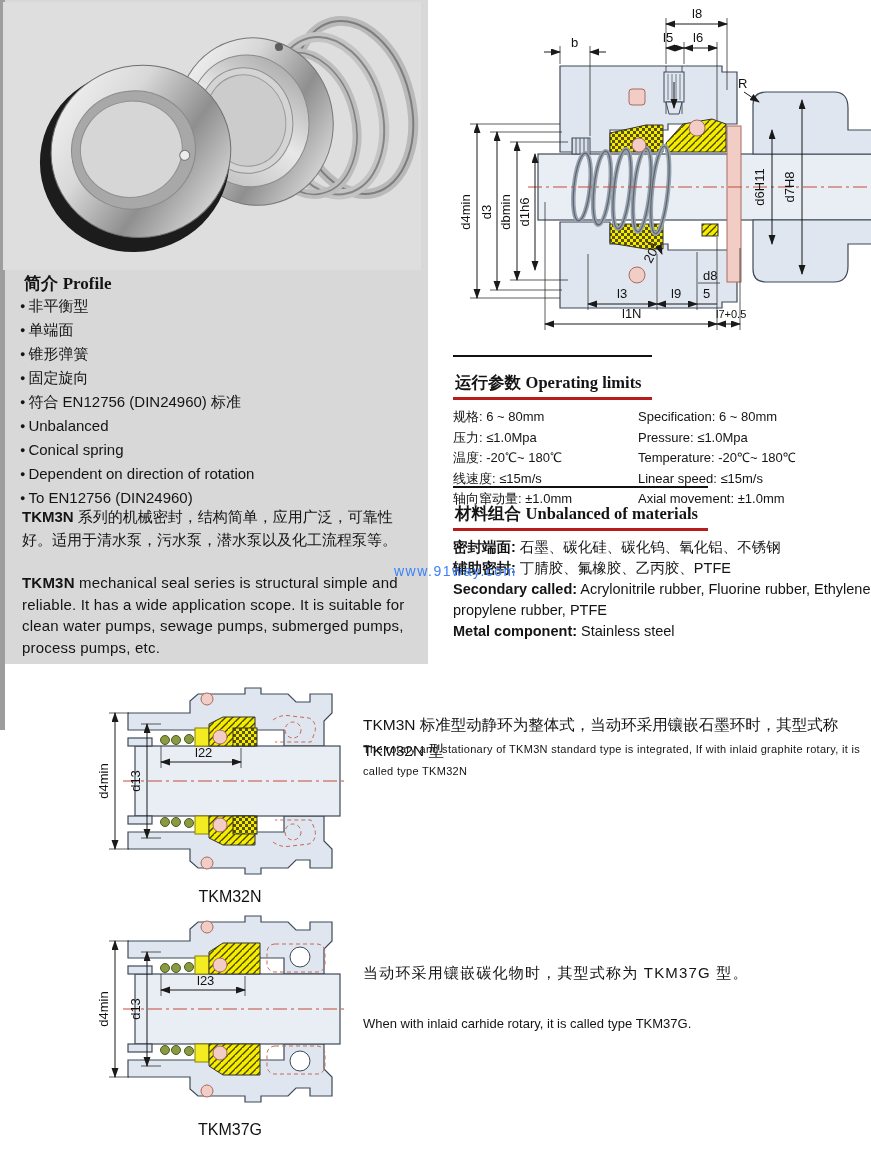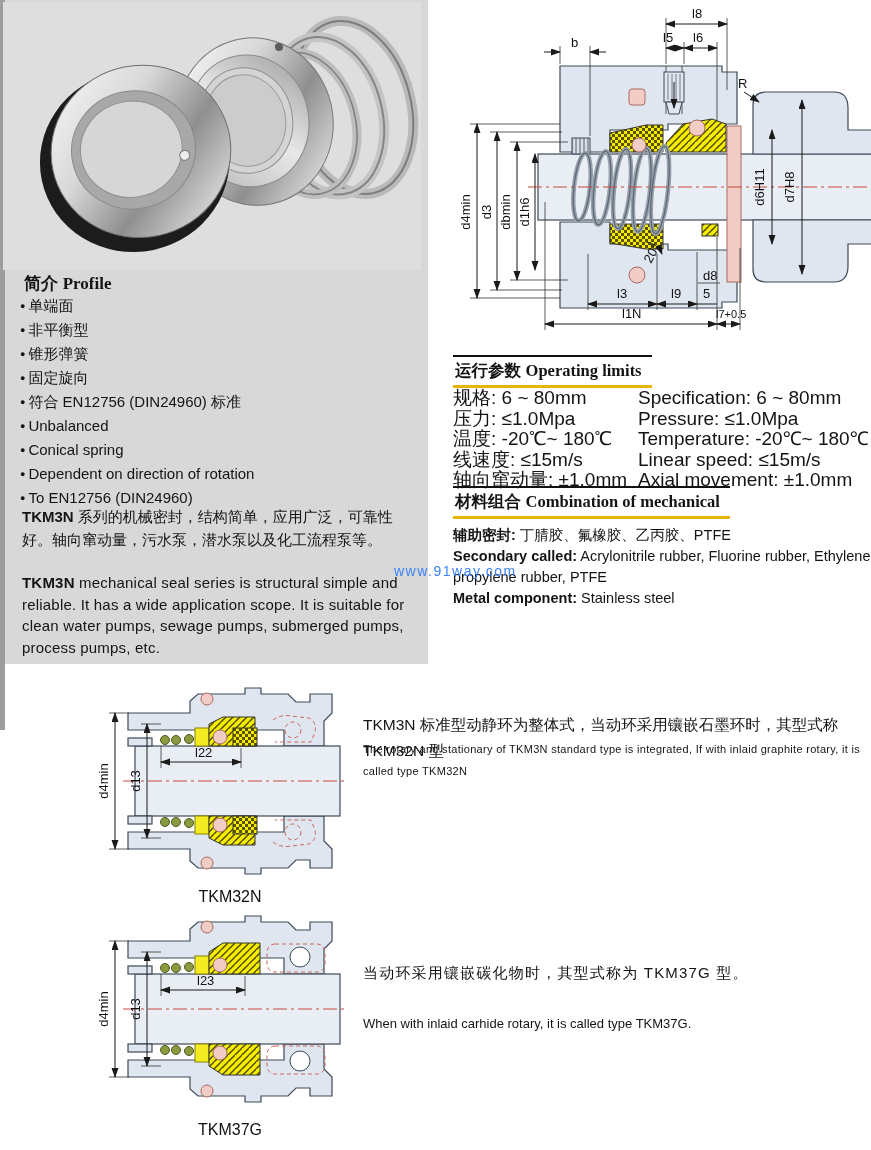--- a/index.html
+++ b/index.html
@@ -9,23 +9,23 @@
   .gray-panel{position:absolute;left:5px;top:0;width:423px;height:664px;background:#d8d8d8;}
   .photo{position:absolute;left:3px;top:2px;width:418px;height:268px;}
   .profile-title{position:absolute;left:24px;top:272px;font-size:17px;font-weight:bold;}
   .serif{font-family:"Liberation Serif",serif;}
   .bullets{position:absolute;left:20px;top:294px;margin:0;padding:0;list-style:none;
            font-size:15px;line-height:23px;}
   .bullets li::before{content:"●";font-size:9px;vertical-align:2px;margin-right:3px;}
   .desc-zh{position:absolute;left:22px;top:505px;width:398px;font-size:15px;line-height:23px;}
   .desc-en{position:absolute;left:22px;top:572px;width:402px;font-size:15px;line-height:21.5px;letter-spacing:0.2px;}
   .sec{position:absolute;left:453px;width:418px;}
-  .sec-head{display:inline-block;border-top:2px solid #111;border-bottom:3px solid #eab308;
-            padding:3px 10px 3px 2px;font-size:16.5px;font-weight:bold;}
-  .op-rows{font-size:19px;line-height:20.5px;}
+  .sec-head{display:inline-block;border-top:2px solid #111;border-bottom:3px solid #b91c1c;
+            padding:15px 10px 3px 2px;font-size:16.5px;font-weight:bold;}
+  .op-rows{margin-top:7px;font-size:13px;line-height:20.5px;}
   .op-row{display:flex;}
   .op-zh{width:185px;}
   .op-en{flex:1;}
   .mat-rows{margin-top:6px;font-size:14.5px;line-height:21px;}
   .watermark{position:absolute;left:394px;top:563px;font-size:14px;color:#3b82f6;
              letter-spacing:1.5px;z-index:10;}
   .main-drawing{position:absolute;left:450px;top:2px;}
   .fig1{position:absolute;left:95px;top:680px;}
   .fig2{position:absolute;left:95px;top:908px;}
   .note{position:absolute;left:363px;}
@@ -112,31 +112,31 @@
       <ellipse cx="129" cy="146" rx="51" ry="48" fill="#d6d6d6" stroke="#909090"></ellipse>
       <circle cx="180" cy="163" r="5" fill="#ececec" stroke="#777"></circle>
     </g>
   </svg>
 
   <div class="profile-title">
     <span>简介</span>
     <span class="serif">Profile</span>
   </div>
   <ul class="bullets">
+    <li>非平衡型</li>
     <li>单端面</li>
-    <li>非平衡型</li>
     <li>锥形弹簧</li>
     <li>固定旋向</li>
     <li>符合 EN12756 (DIN24960) 标准</li>
     <li>Unbalanced</li>
     <li>Conical spring</li>
     <li>Dependent on direction of rotation</li>
     <li>To EN12756 (DIN24960)</li>
   </ul>
-  <div class="desc-zh"><b>TKM3N</b><span> 系列的机械密封，结构简单，应用广泛，可靠性好。轴向窜动量，污水泵，潜水泵以及化工流程泵等。</span></div>
+  <div class="desc-zh"><b>TKM3N</b><span> 系列的机械密封，结构简单，应用广泛，可靠性好。适用于清水泵，污水泵，潜水泵以及化工流程泵等。</span></div>
   <div class="desc-en"><b>TKM3N</b><span> mechanical seal series is structural simple and reliable. It has a wide application scope. It is suitable for clean water pumps, sewage pumps, submerged pumps, process pumps, etc.</span></div>
 
   <div class="sec" style="top:355px">
     <div class="sec-head">
       <span>运行参数</span>
       <span class="serif">Operating limits</span>
     </div>
     <div class="op-rows">
       <div class="op-row">
           <span class="op-zh">规格:  6 ~ 80mm</span>
@@ -157,23 +157,24 @@
       <div class="op-row">
           <span class="op-zh">轴向窜动量:  ±1.0mm</span>
           <span class="op-en">Axial movement: ±1.0mm</span>
         </div>
     </div>
   </div>
 
   <div class="sec" style="top:486px">
     <div class="sec-head">
       <span>材料组合</span>
-      <span class="serif">Combination of mechanical</span>
+      <span class="serif">Unbalanced of materials</span>
     </div>
     <div class="mat-rows">
+      <div><b>密封端面:</b><span> 石墨、碳化硅、碳化钨、氧化铝、不锈钢</span></div>
       <div><b>辅助密封:</b><span> 丁腈胶、氟橡胶、乙丙胶、PTFE</span></div>
       <div><b>Secondary called:</b><span> Acrylonitrile rubber, Fluorine rubber, Ethylene propylene rubber, PTFE</span></div>
       <div><b>Metal component:</b><span> Stainless steel</span></div>
     </div>
   </div>
 
   <div class="watermark">www.91way.com</div>
 
   <svg class="main-drawing" width="421" height="348" viewBox="0 0 421 348">
 

